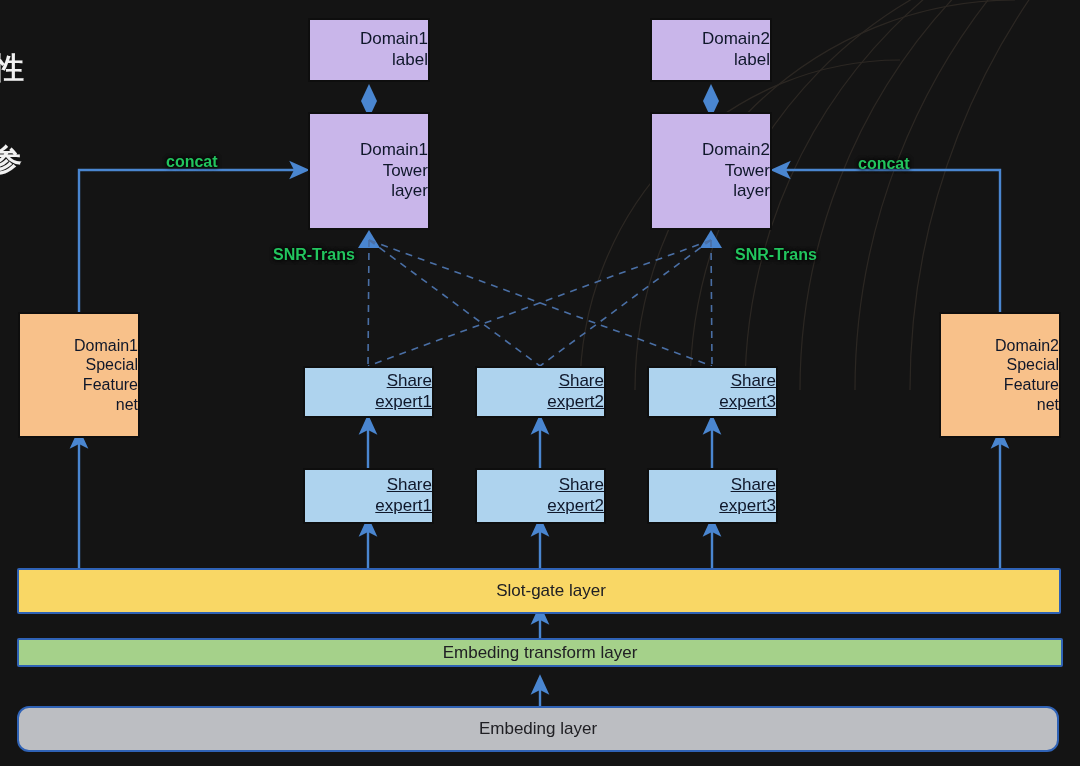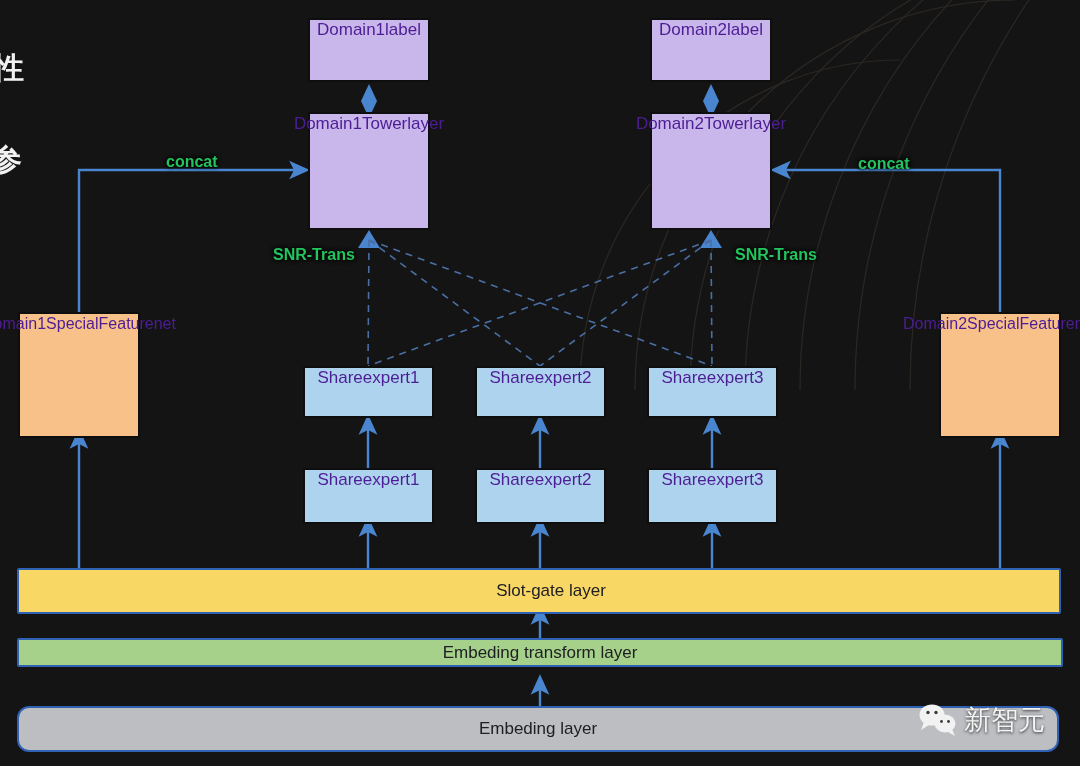--- a/index.html
+++ b/index.html
@@ -6,28 +6,28 @@
   #stage{
     position:relative;width:1080px;height:766px;overflow:hidden;
     background:#141414;
     font-family:"Liberation Sans", sans-serif;
   }
   
   .arcs{position:absolute;right:-120px;top:-230px;width:640px;height:620px;pointer-events:none;opacity:.5;}
   .arcs svg{width:100%;height:100%;}
   .node{
     position:absolute;box-sizing:border-box;
-    display:flex;flex-direction:row;align-items:flex-start;justify-content:center;
-    color:#4c1d95;text-align:center;line-height:1.22;
+    display:flex;flex-direction:column;align-items:flex-end;justify-content:center;
+    color:#0f172a;text-align:center;line-height:1.22;
     border:2px solid #0e0e0e;
   }
   .node span{display:block;white-space:nowrap;}
   .purple{background:#c9b6ea;font-size:17px;}
   .orange{background:#f8c18a;font-size:16px;}
-  .blue{background:#aed3ee;font-size:17px;}
+  .blue{background:#aed3ee;font-size:17px;text-decoration:underline;}
   .bar{
     position:absolute;box-sizing:border-box;
     display:flex;align-items:center;justify-content:center;
     border:2px solid #2f62b5;border-radius:2px;
     color:#202024;font-size:17px;
   }
   .bar.yellow{background:#f9d765;}
   .bar.green{background:#a5d18a;}
   .bar.grey{background:#bcbec2;border-radius:12px;}
   .lbl{
@@ -172,33 +172,14 @@
 
   <div class="bar yellow" style="left:17px;top:568px;width:1044px;height:46px;padding-left:24px;">Slot-gate layer</div>
   <div class="bar green" style="left:17px;top:638px;width:1046px;height:29px;">Embeding transform layer</div>
   <div class="bar grey" style="left:17px;top:706px;width:1042px;height:46px;">Embeding layer</div>
 
   <div class="lbl" style="left:166px;top:153px;">concat</div>
   <div class="lbl" style="left:858px;top:155px;">concat</div>
   <div class="lbl" style="left:273px;top:246px;">SNR-Trans</div>
   <div class="lbl" style="left:735px;top:246px;">SNR-Trans</div>
 
-  <div class="wm" style="left:918px;top:702px;">
-    <span>
-      <svg width="40" height="34" viewBox="0 0 40 34">
-        <g fill="#f2f2f2">
-          <ellipse cx="14" cy="12" rx="12.5" ry="10.5"></ellipse>
-          <path d="M6 19 L3 27 L11 22 Z"></path>
-          <ellipse cx="27" cy="20.5" rx="10.5" ry="9"></ellipse>
-          <path d="M34 26 L37 33 L30 29 Z"></path>
-        </g>
-        <g fill="#3a3a3a">
-          <circle cx="10" cy="9.5" r="1.7"></circle>
-          <circle cx="18" cy="9.5" r="1.7"></circle>
-          <circle cx="23.5" cy="18.5" r="1.4"></circle>
-          <circle cx="30.5" cy="18.5" r="1.4"></circle>
-        </g>
-      </svg>
-    </span>
-    <span>新智元</span>
-  </div>
 
 </div>
 
 </body></html>

